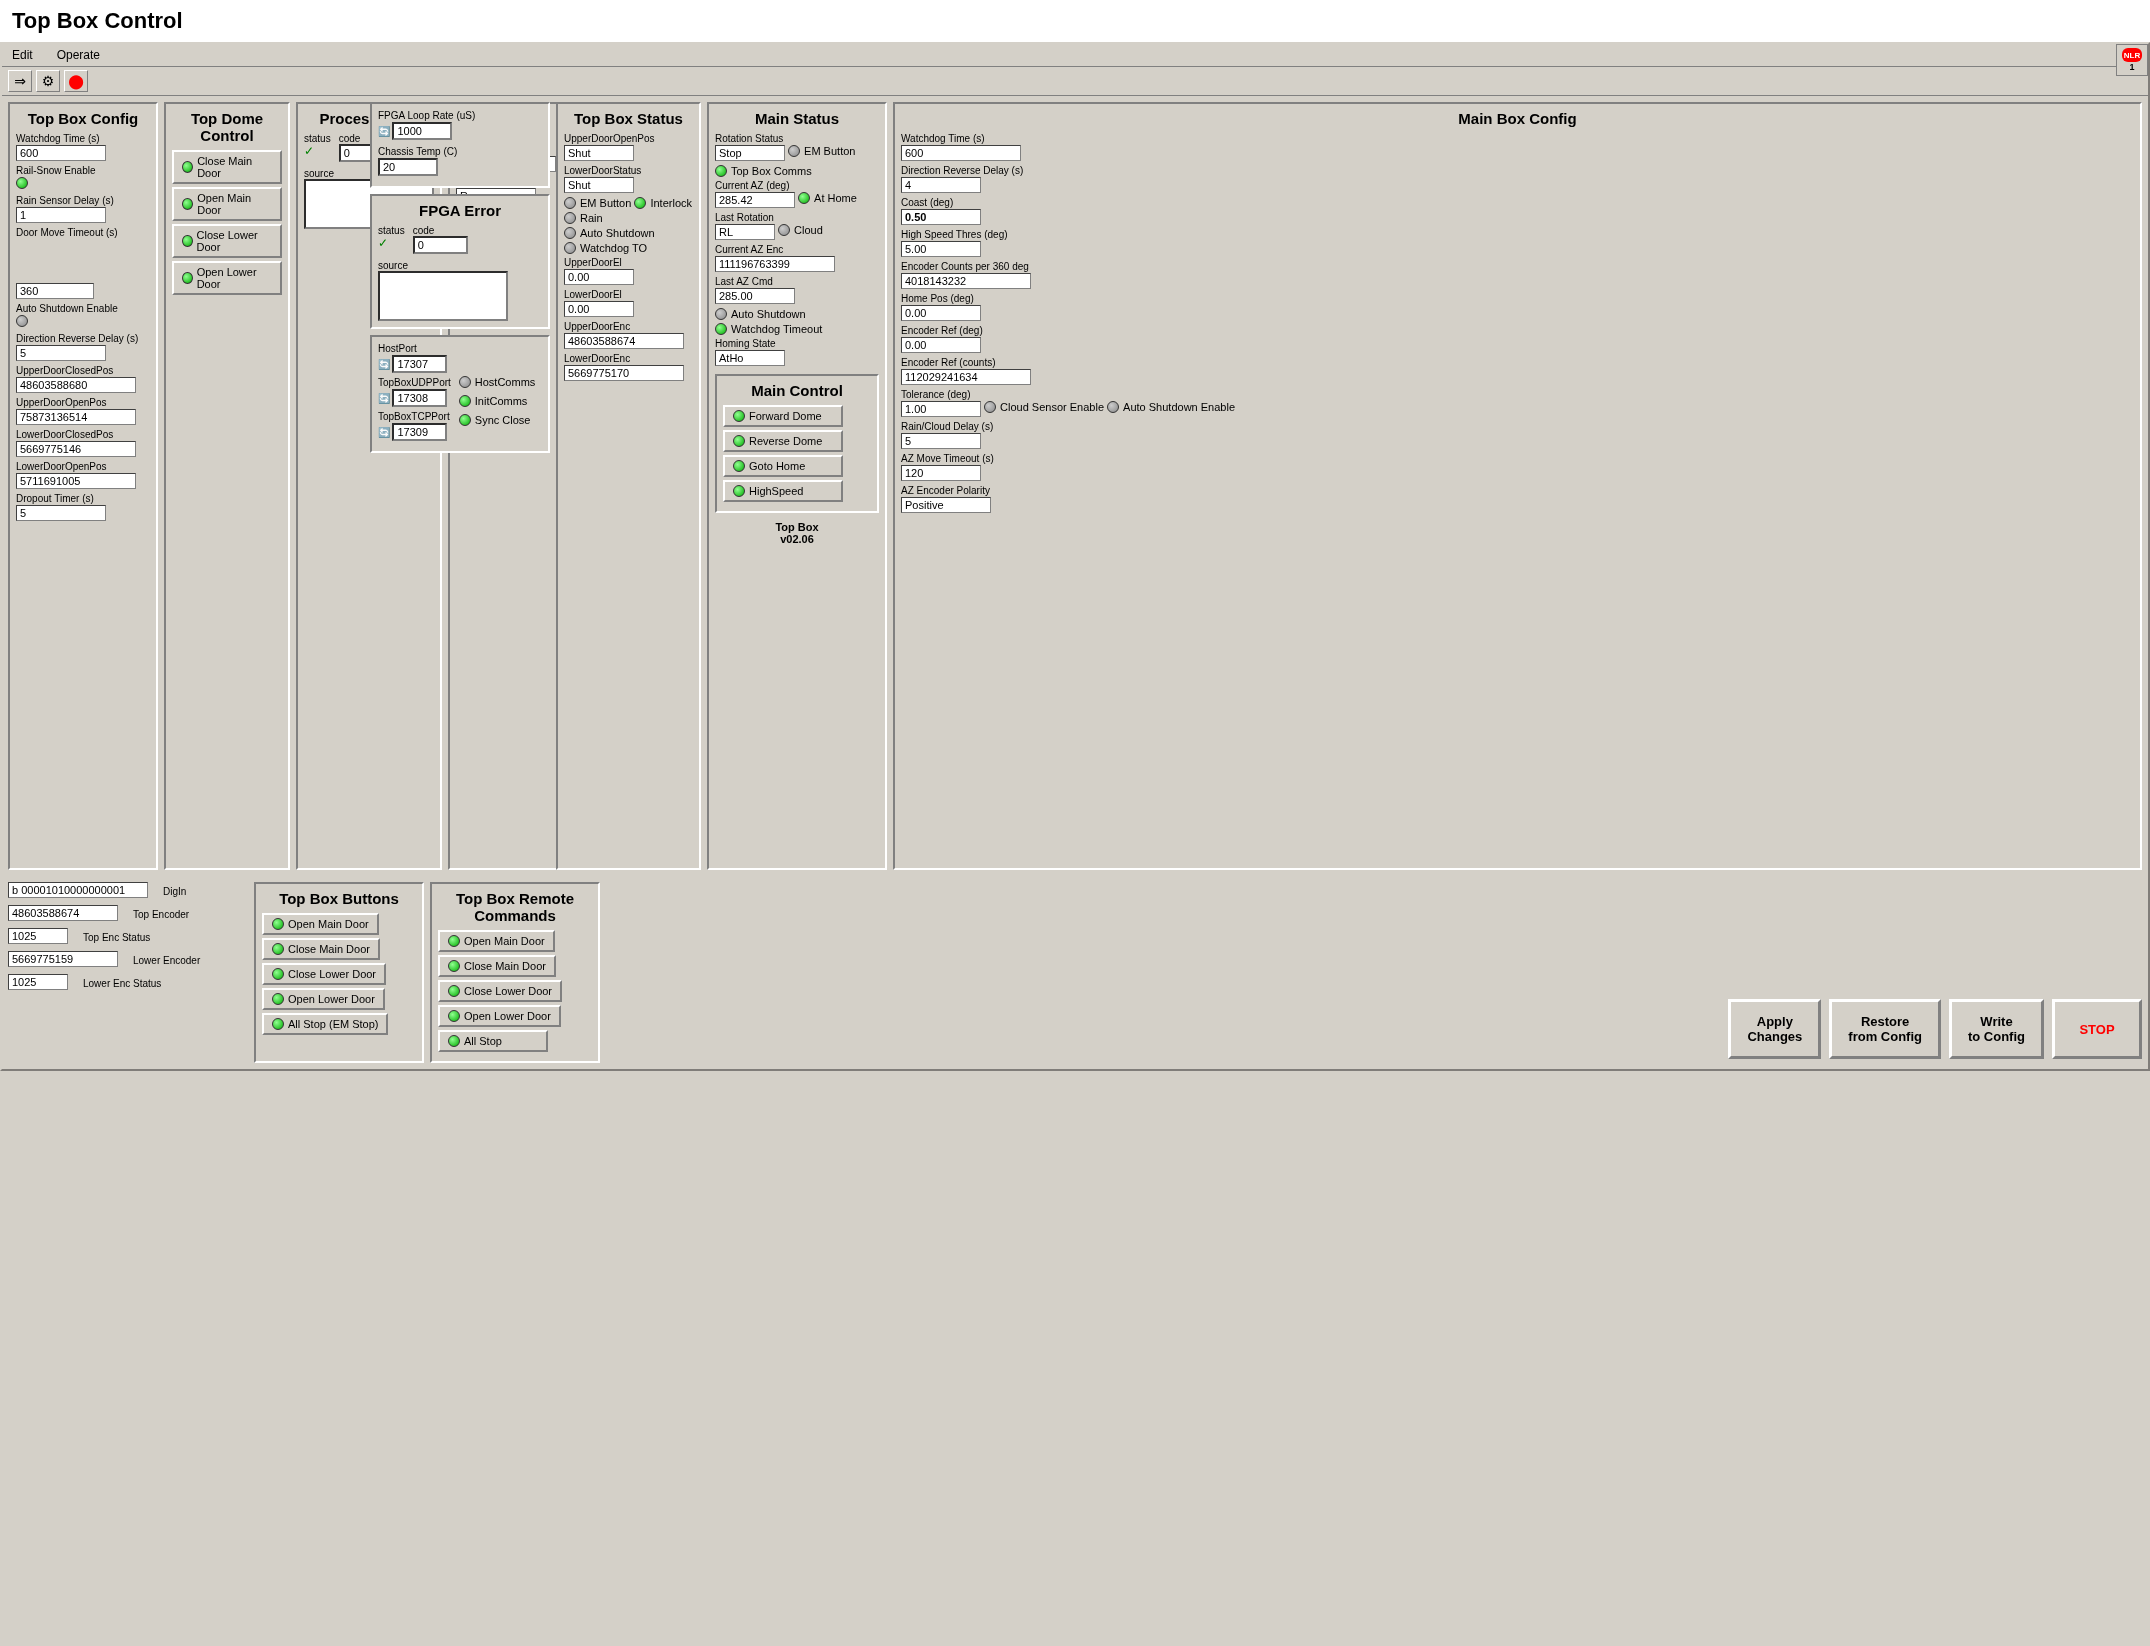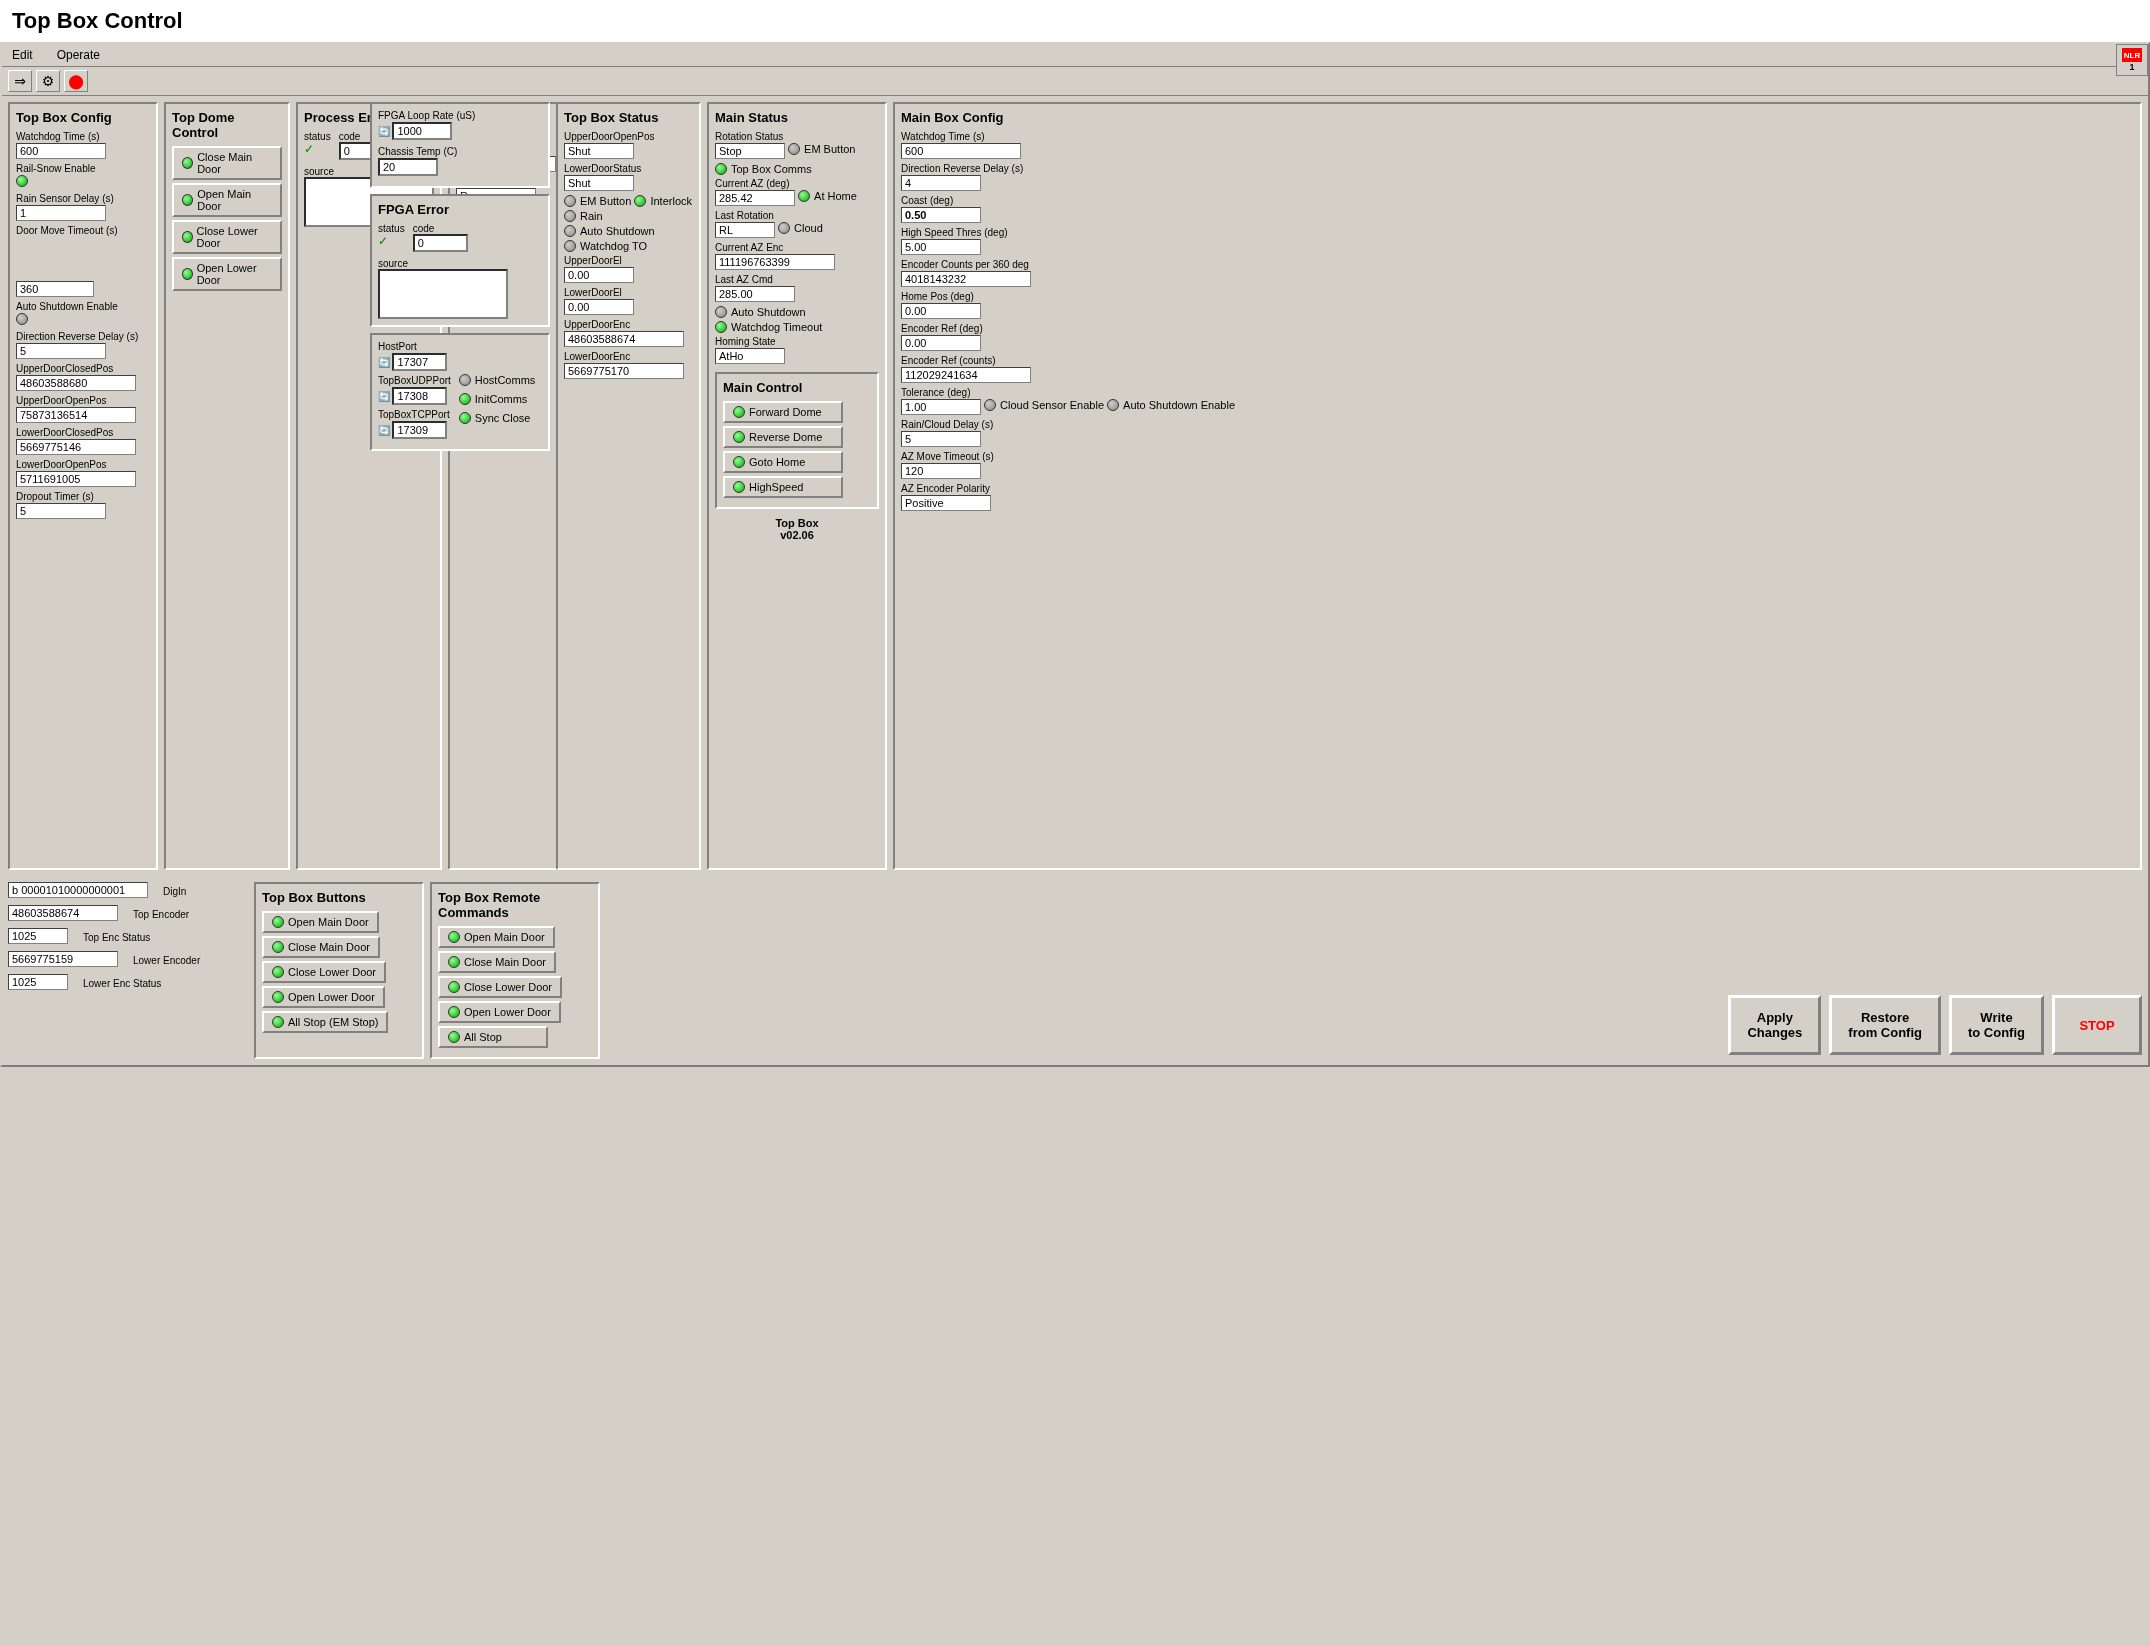--- a/index.html
+++ b/index.html
@@ -7,21 +7,21 @@
     
     .page-title { font-size: 22px; font-weight: bold; padding: 8px 12px; background: #fff; }
     
     .menu-bar { background: #d4d0c8; border-bottom: 1px solid #808080; padding: 2px 4px; display: flex; align-items: center; gap: 12px; }
     .menu-item { cursor: pointer; padding: 2px 6px; font-size: 12px; }
     
     .toolbar { background: #d4d0c8; border-bottom: 1px solid #808080; padding: 3px 6px; display: flex; align-items: center; gap: 4px; }
     .toolbar-btn { width: 24px; height: 22px; background: #d4d0c8; border: 1px solid #808080; border-top-color: #fff; border-left-color: #fff; cursor: pointer; display: flex; align-items: center; justify-content: center; font-size: 14px; }
     .panel-inset { background: #d4d0c8; border: 2px solid #808080; border-bottom-color: #fff; border-right-color: #fff; padding: 6px; }
     
-    .section-title { font-weight: bold; font-size: 13px; margin-bottom: 6px; }
+    .section-title { font-weight: bold; font-size: 15px; margin-bottom: 6px; text-align: center; }
     
     .field-label { font-size: 10px; margin-bottom: 1px; }
     .field-value { background: #fff; border: 1px solid #808080; border-top-color: #404040; border-left-color: #404040; padding: 1px 3px; font-size: 11px; width: 100%; margin-bottom: 4px; }
     
     .indicator { display: inline-flex; align-items: center; gap: 4px; margin-bottom: 3px; }
     .led { width: 12px; height: 12px; border-radius: 50%; display: inline-block; border: 1px solid #333; }
     .led-green { background: radial-gradient(circle at 35% 35%, #90ff90, #00aa00); }
     .led-gray { background: radial-gradient(circle at 35% 35%, #cccccc, #888888); }
     
     .btn-action { background: #d4d0c8; border: 2px solid #808080; border-top-color: #fff; border-left-color: #fff; padding: 3px 8px; cursor: pointer; font-size: 11px; min-width: 110px; text-align: left; margin-bottom: 3px; display: flex; align-items: center; gap: 4px; }
@@ -49,21 +49,21 @@
 </head>
 <body>
 
 <div class="page-title">Top Box Control</div>
 
 <div style="position: relative; border: 2px outset #d4d0c8;">
   <div class="menu-bar">
     <span class="menu-item">Edit</span>
     <span class="menu-item">Operate</span>
     <div style="position:absolute; right:0; top:0; width:32px; height:32px; background:#d4d0c8; border:1px solid #808080; display:flex; flex-direction:column; align-items:center; justify-content:center; font-size:7px; font-weight:bold;">
-      <div style="background:#f00; color:#fff; width:20px; height:14px; display:flex;align-items:center;justify-content:center; font-size:8px;">NLR</div>
+      <div style="background:#f00; color:#fff; width:20px; height:14px; display:flex;align-items:center;justify-content:center; font-size:8px;border-radius:6px;">NLR</div>
       <div style="font-size:9px;">1</div>
     </div>
   </div>
 
   <div class="toolbar">
     <button class="toolbar-btn">⇒</button>
     <button class="toolbar-btn">⚙</button>
     <button class="toolbar-btn" style="color:red;">⬤</button>
   </div>
 

